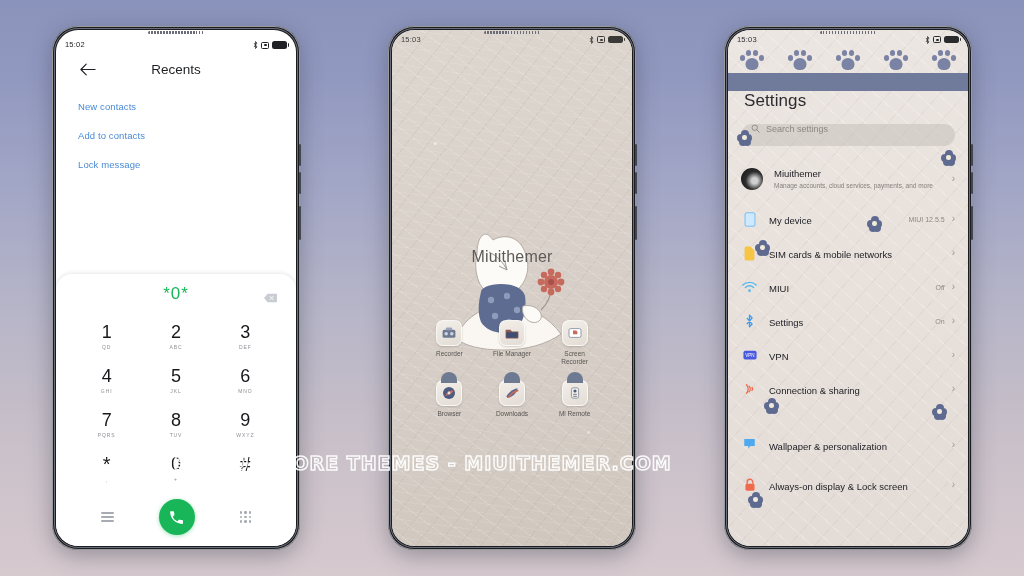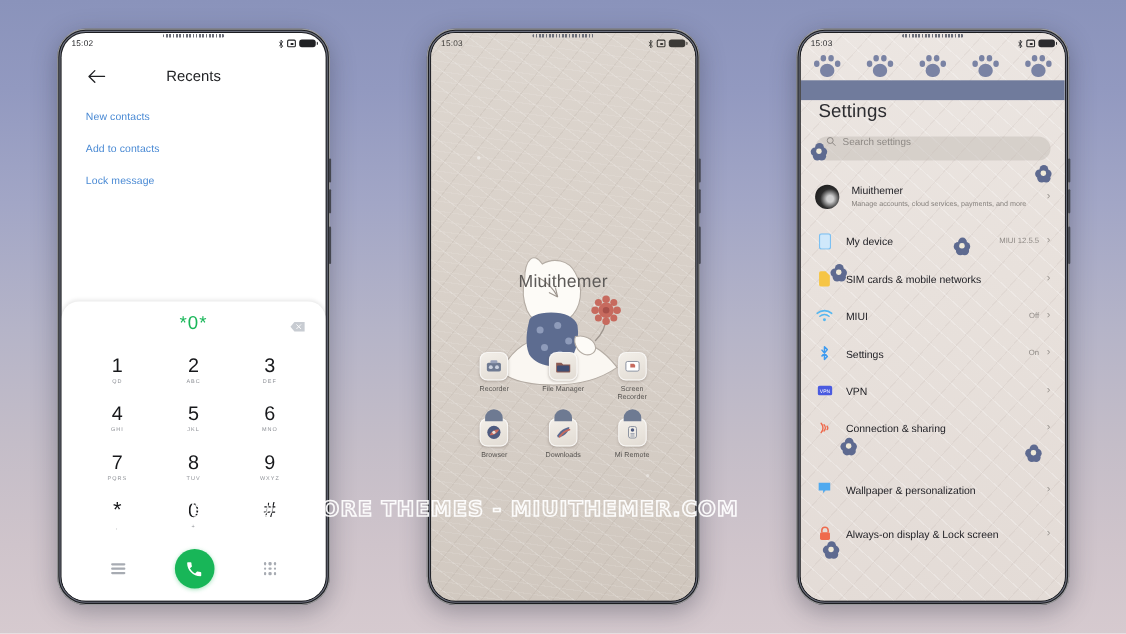--- a/index.html
+++ b/index.html
@@ -73,21 +73,21 @@
   .batt {
     width: 15px; height: 7.5px; border-radius: 2.5px;
     background: currentColor; position: relative;
   }
   .batt::after { content:""; position:absolute; right:-2px; top:2px;
              width:1.5px; height:3.5px; background: currentColor; border-radius:0 1px 1px 0;}
 
   
   #phone1 { left: 52px; top: 26px; width: 248px; height: 524px; }
   #phone1 .screen { background: #ffffff; }
-  #p1-status { color: #202124; }
+  #p1-status { color: #202124; align-items: flex-end; }
 
   .p1-appbar {
     position: absolute; top: 19px; left: 0; right: 0; height: 40px;
     display: flex; align-items: center;
   }
   .p1-back {
     width: 36px; height: 36px; margin-left: 14px;
     display: flex; align-items: center; justify-content: center;
     color: #1f2023; font-size: 17px; line-height: 1;
   }

